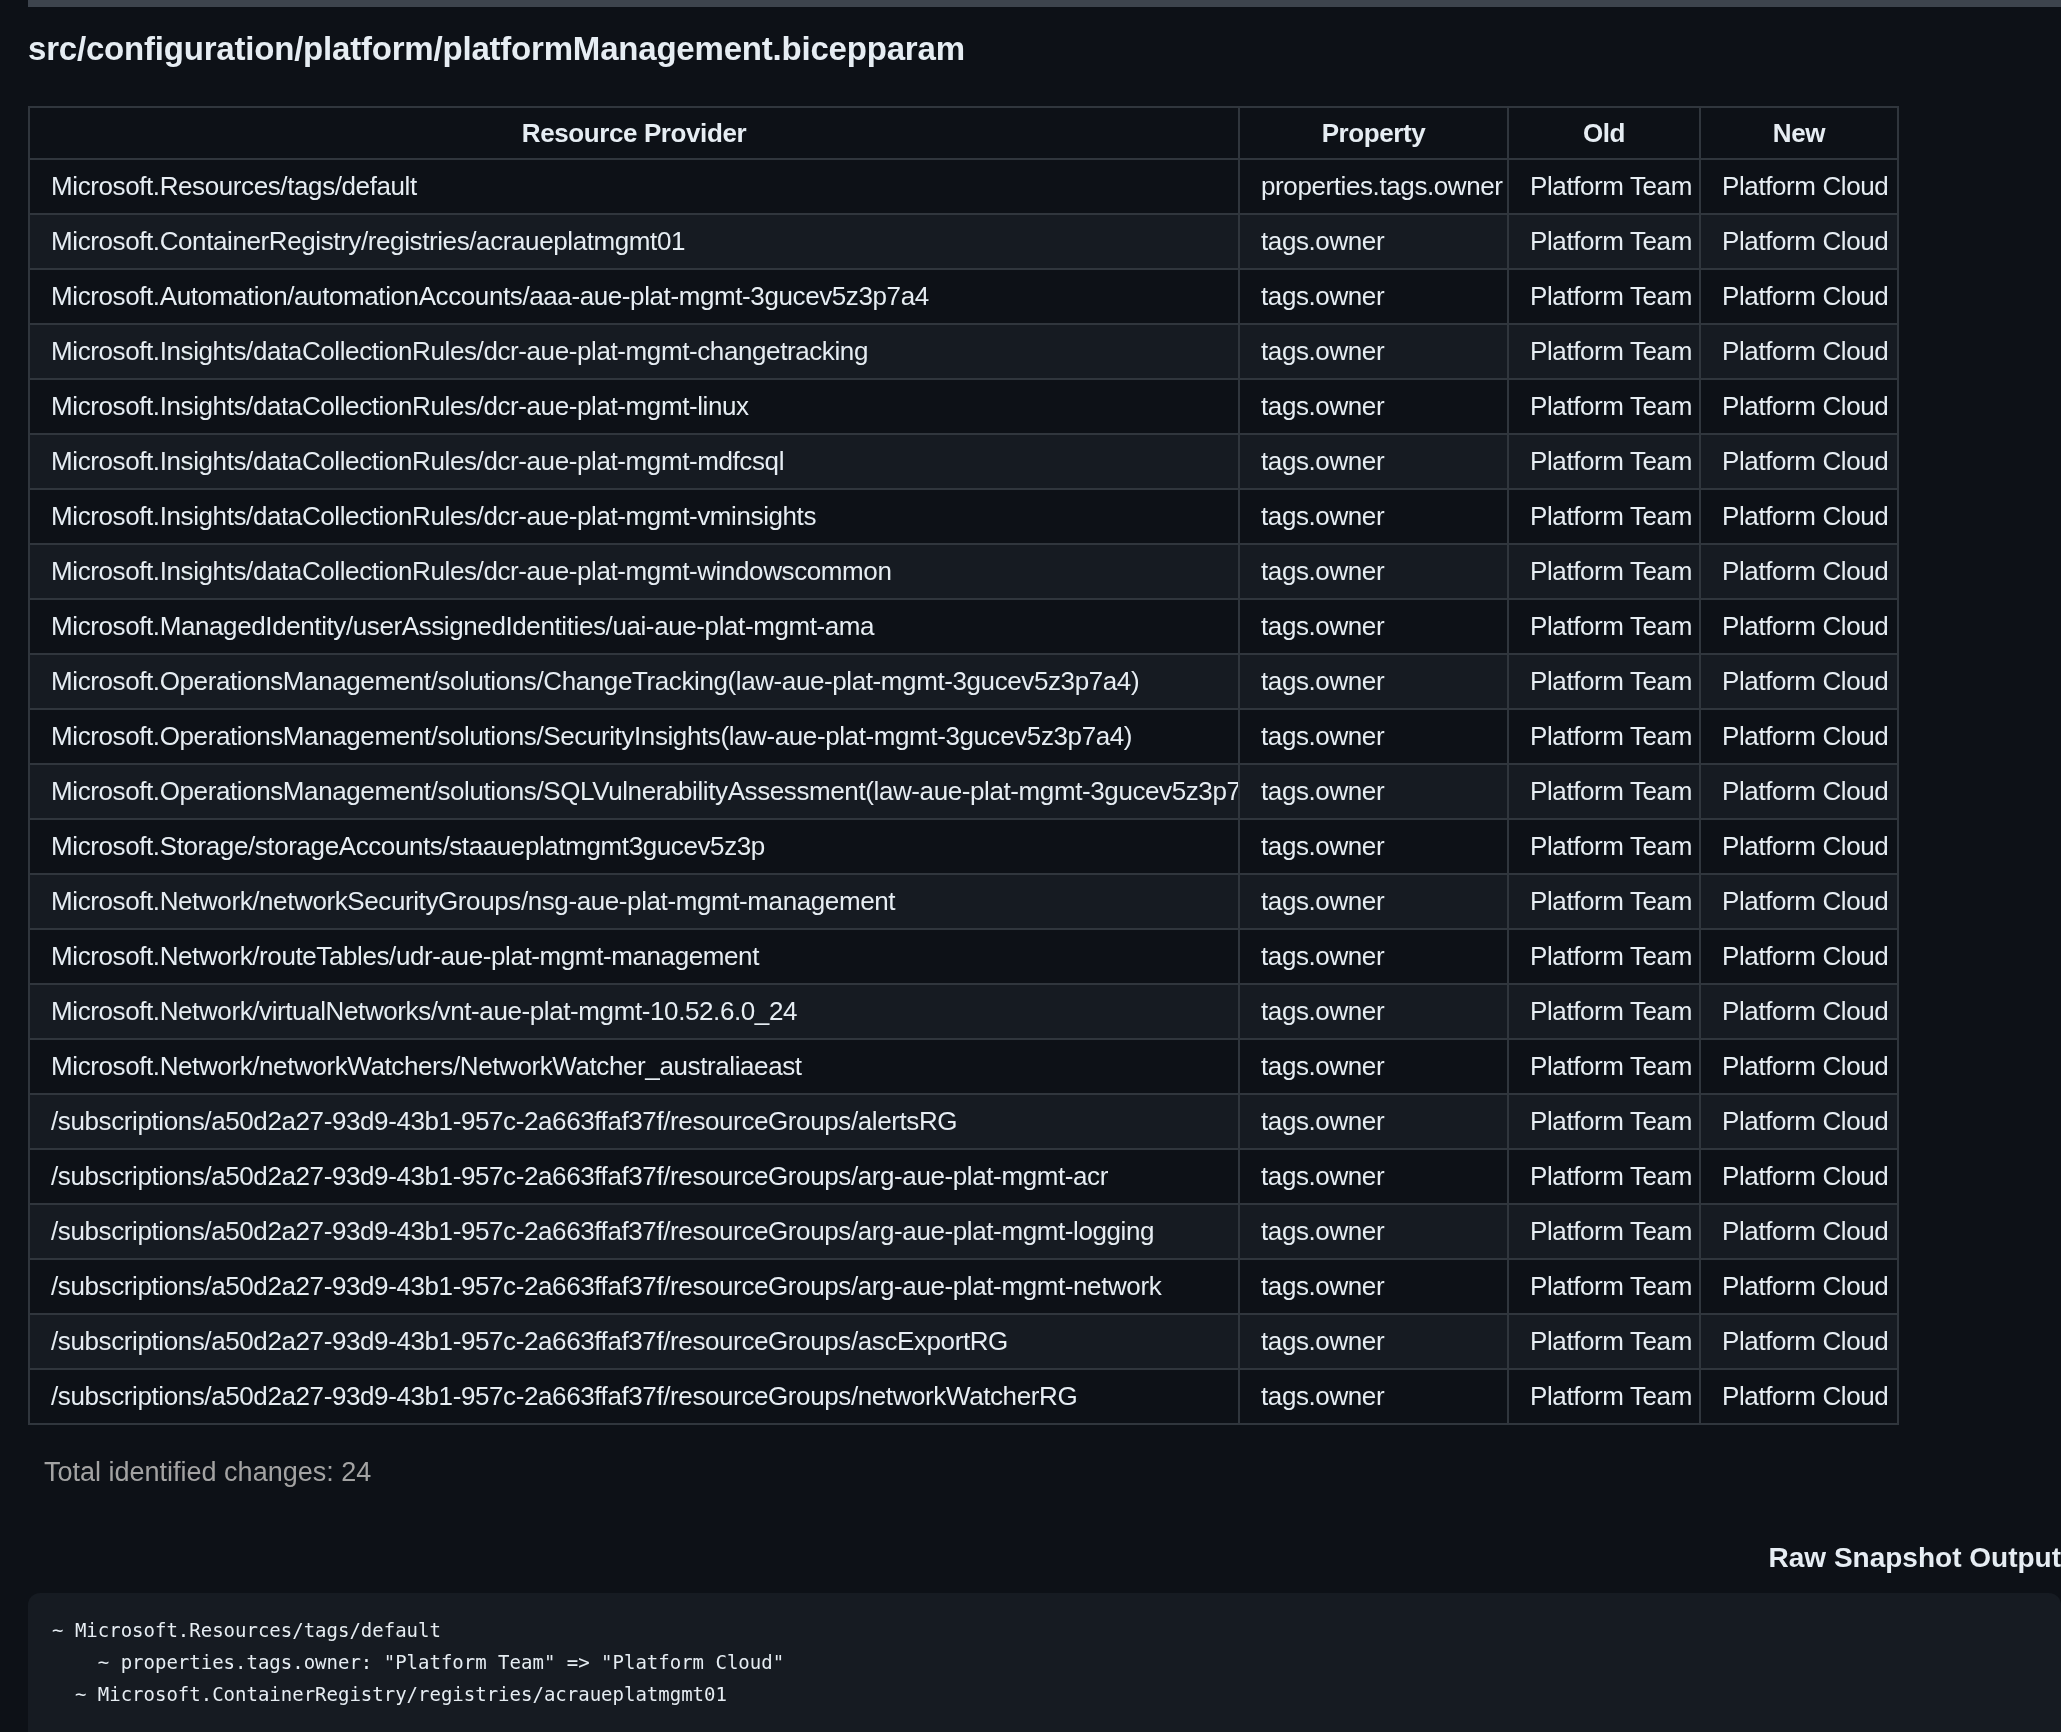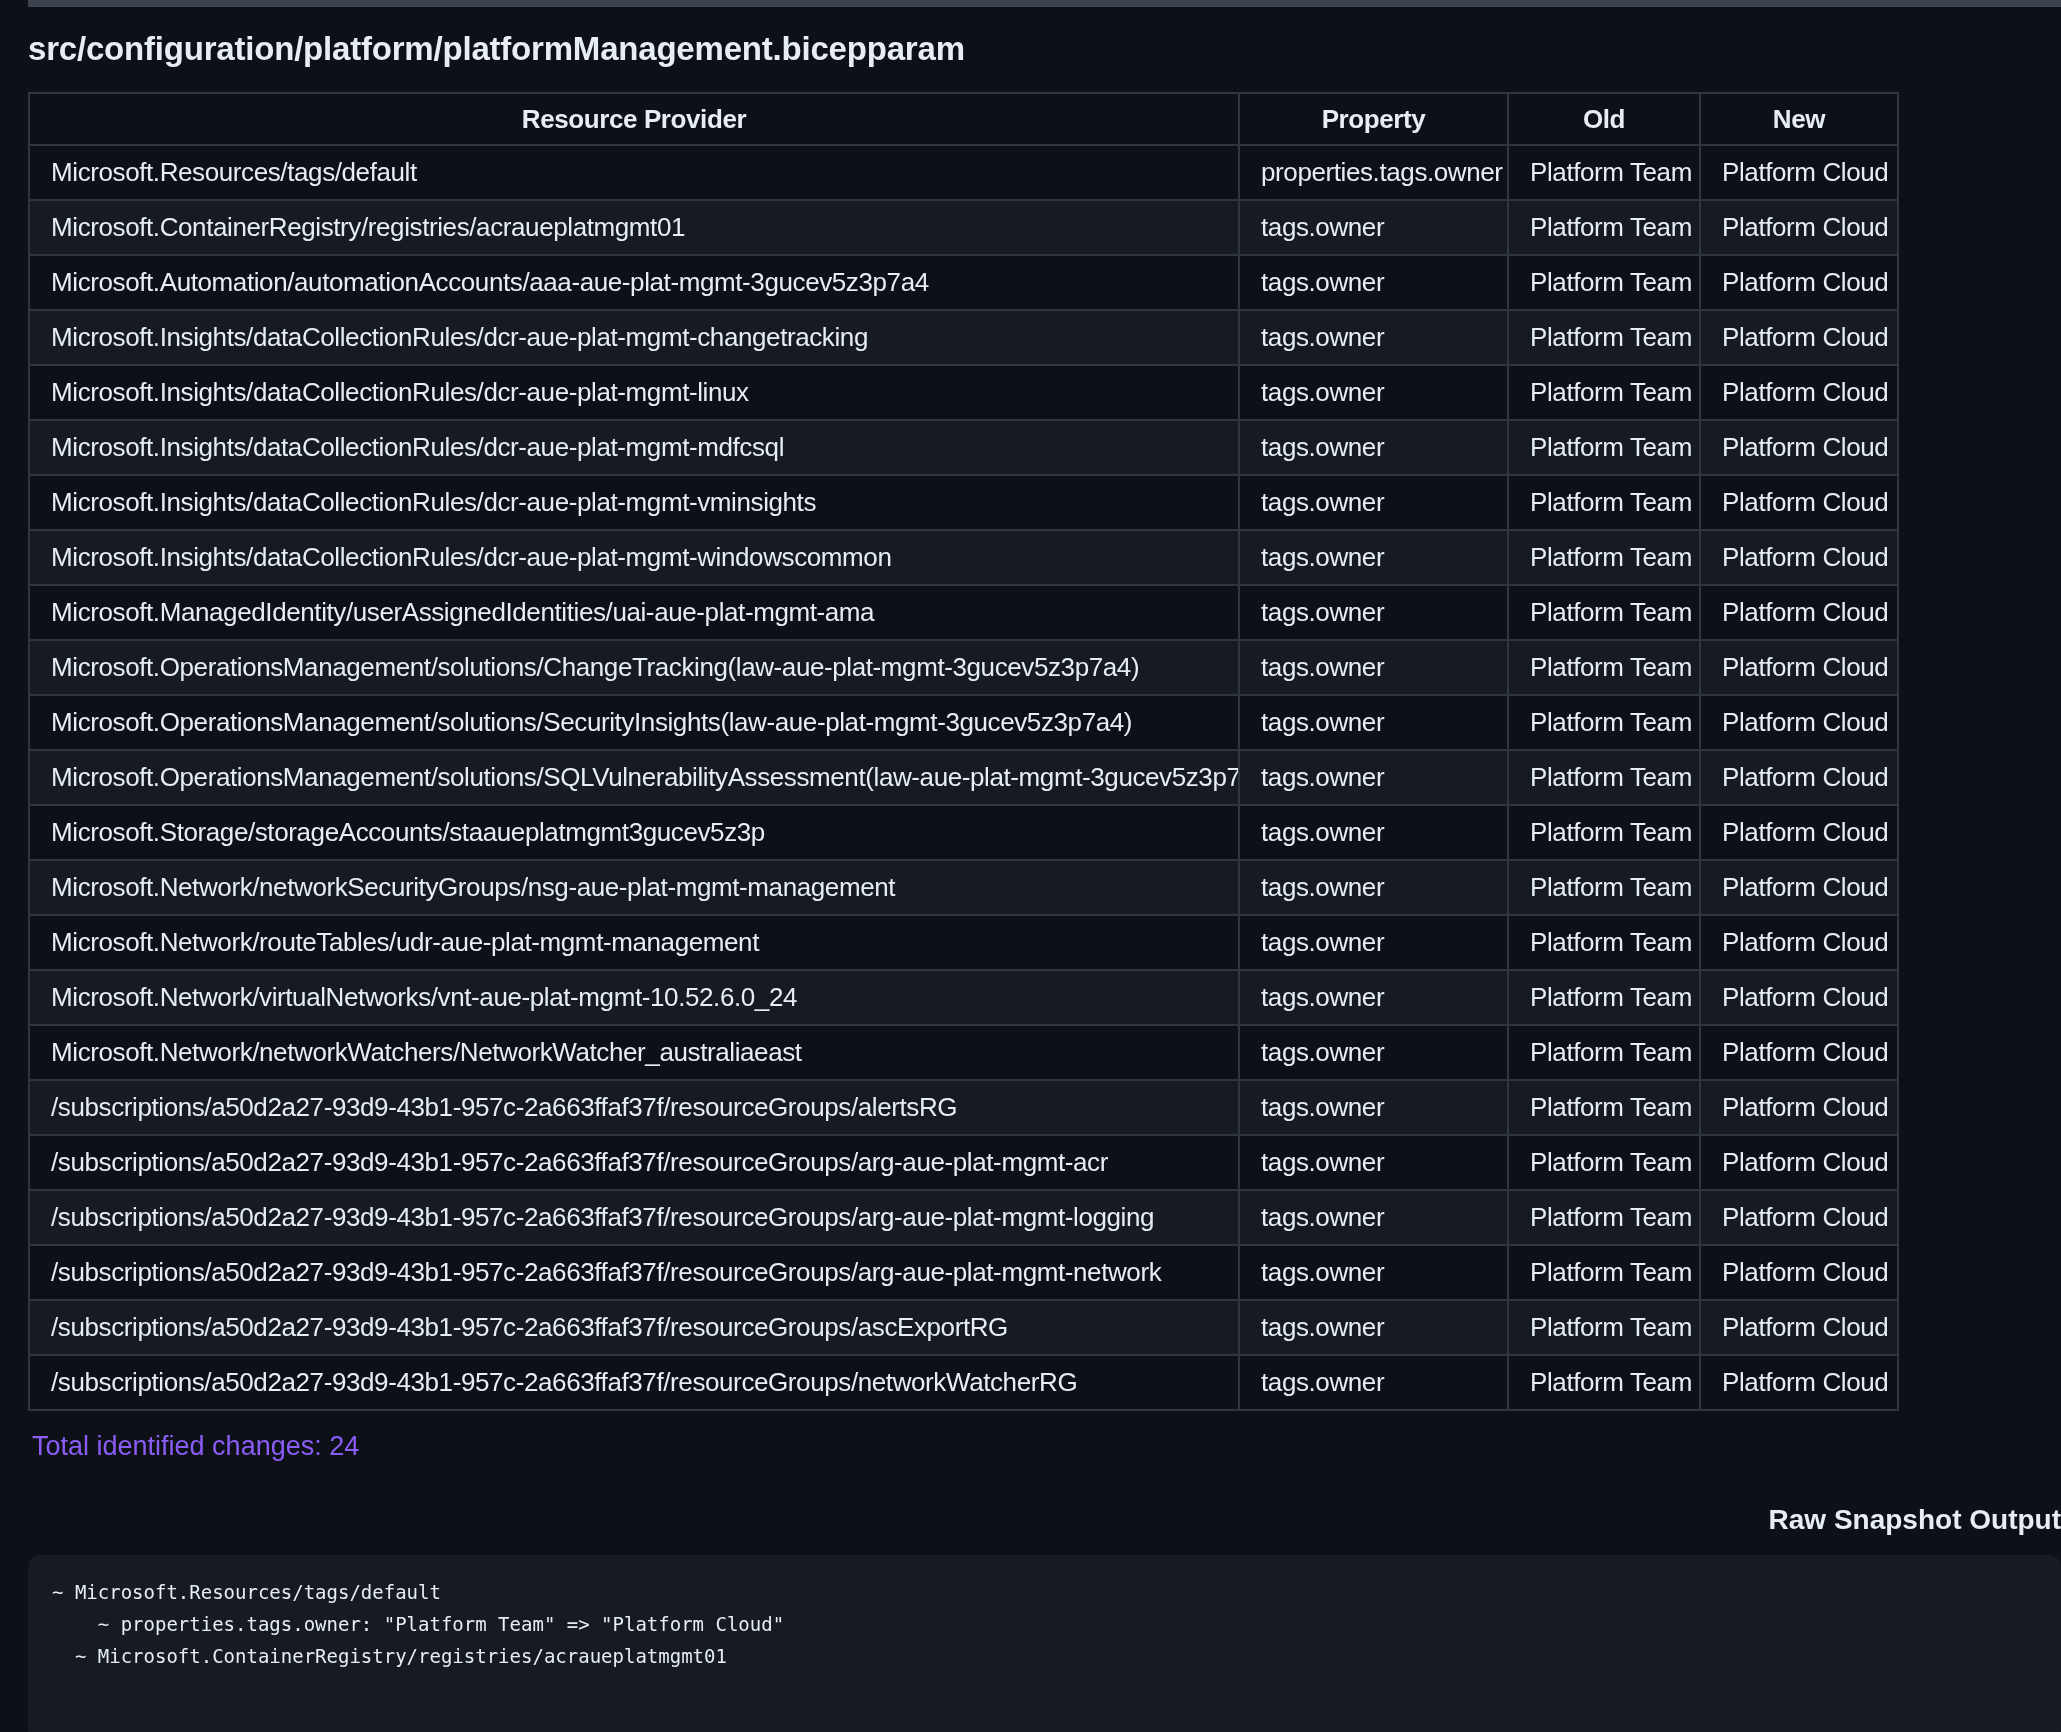--- a/index.html
+++ b/index.html
@@ -29,21 +29,21 @@
     font-size: 33px;
     font-weight: 700;
     line-height: 38px;
     letter-spacing: -0.2px;
     color: #e6edf3;
   }
   table.changes-table {
     border-collapse: collapse;
     table-layout: fixed;
     width: 1869px;
-    margin-top: 24px;
+    margin-top: 38px;
   }
   table.changes-table th,
   table.changes-table td {
     border: 2px solid #30363d;
     font-size: 26px;
     letter-spacing: -0.4px;
     color: #e6edf3;
     white-space: nowrap;
     overflow: hidden;
     box-sizing: border-box;
@@ -56,25 +56,25 @@
     padding: 0 10px;
   }
   table.changes-table td {
     height: 55px;
     text-align: left;
     padding: 0 10px 0 21px;
   }
   table.changes-table tbody tr:nth-child(odd) td { background: #0d1117; }
   table.changes-table tbody tr:nth-child(even) td { background: #161b22; }
   .summary-line {
-    margin: 4px;
+    margin: 16px;
     padding-top: 14px;
     font-size: 27px;
     line-height: 34px;
-    color: #8b5cf6;
+    color: #a3a3a3;
   }
   .raw-heading {
     margin: 0;
     padding-top: 35px;
     font-size: 28px;
     font-weight: 700;
     line-height: 36px;
     color: #e6edf3;
     text-align: right;
   }

